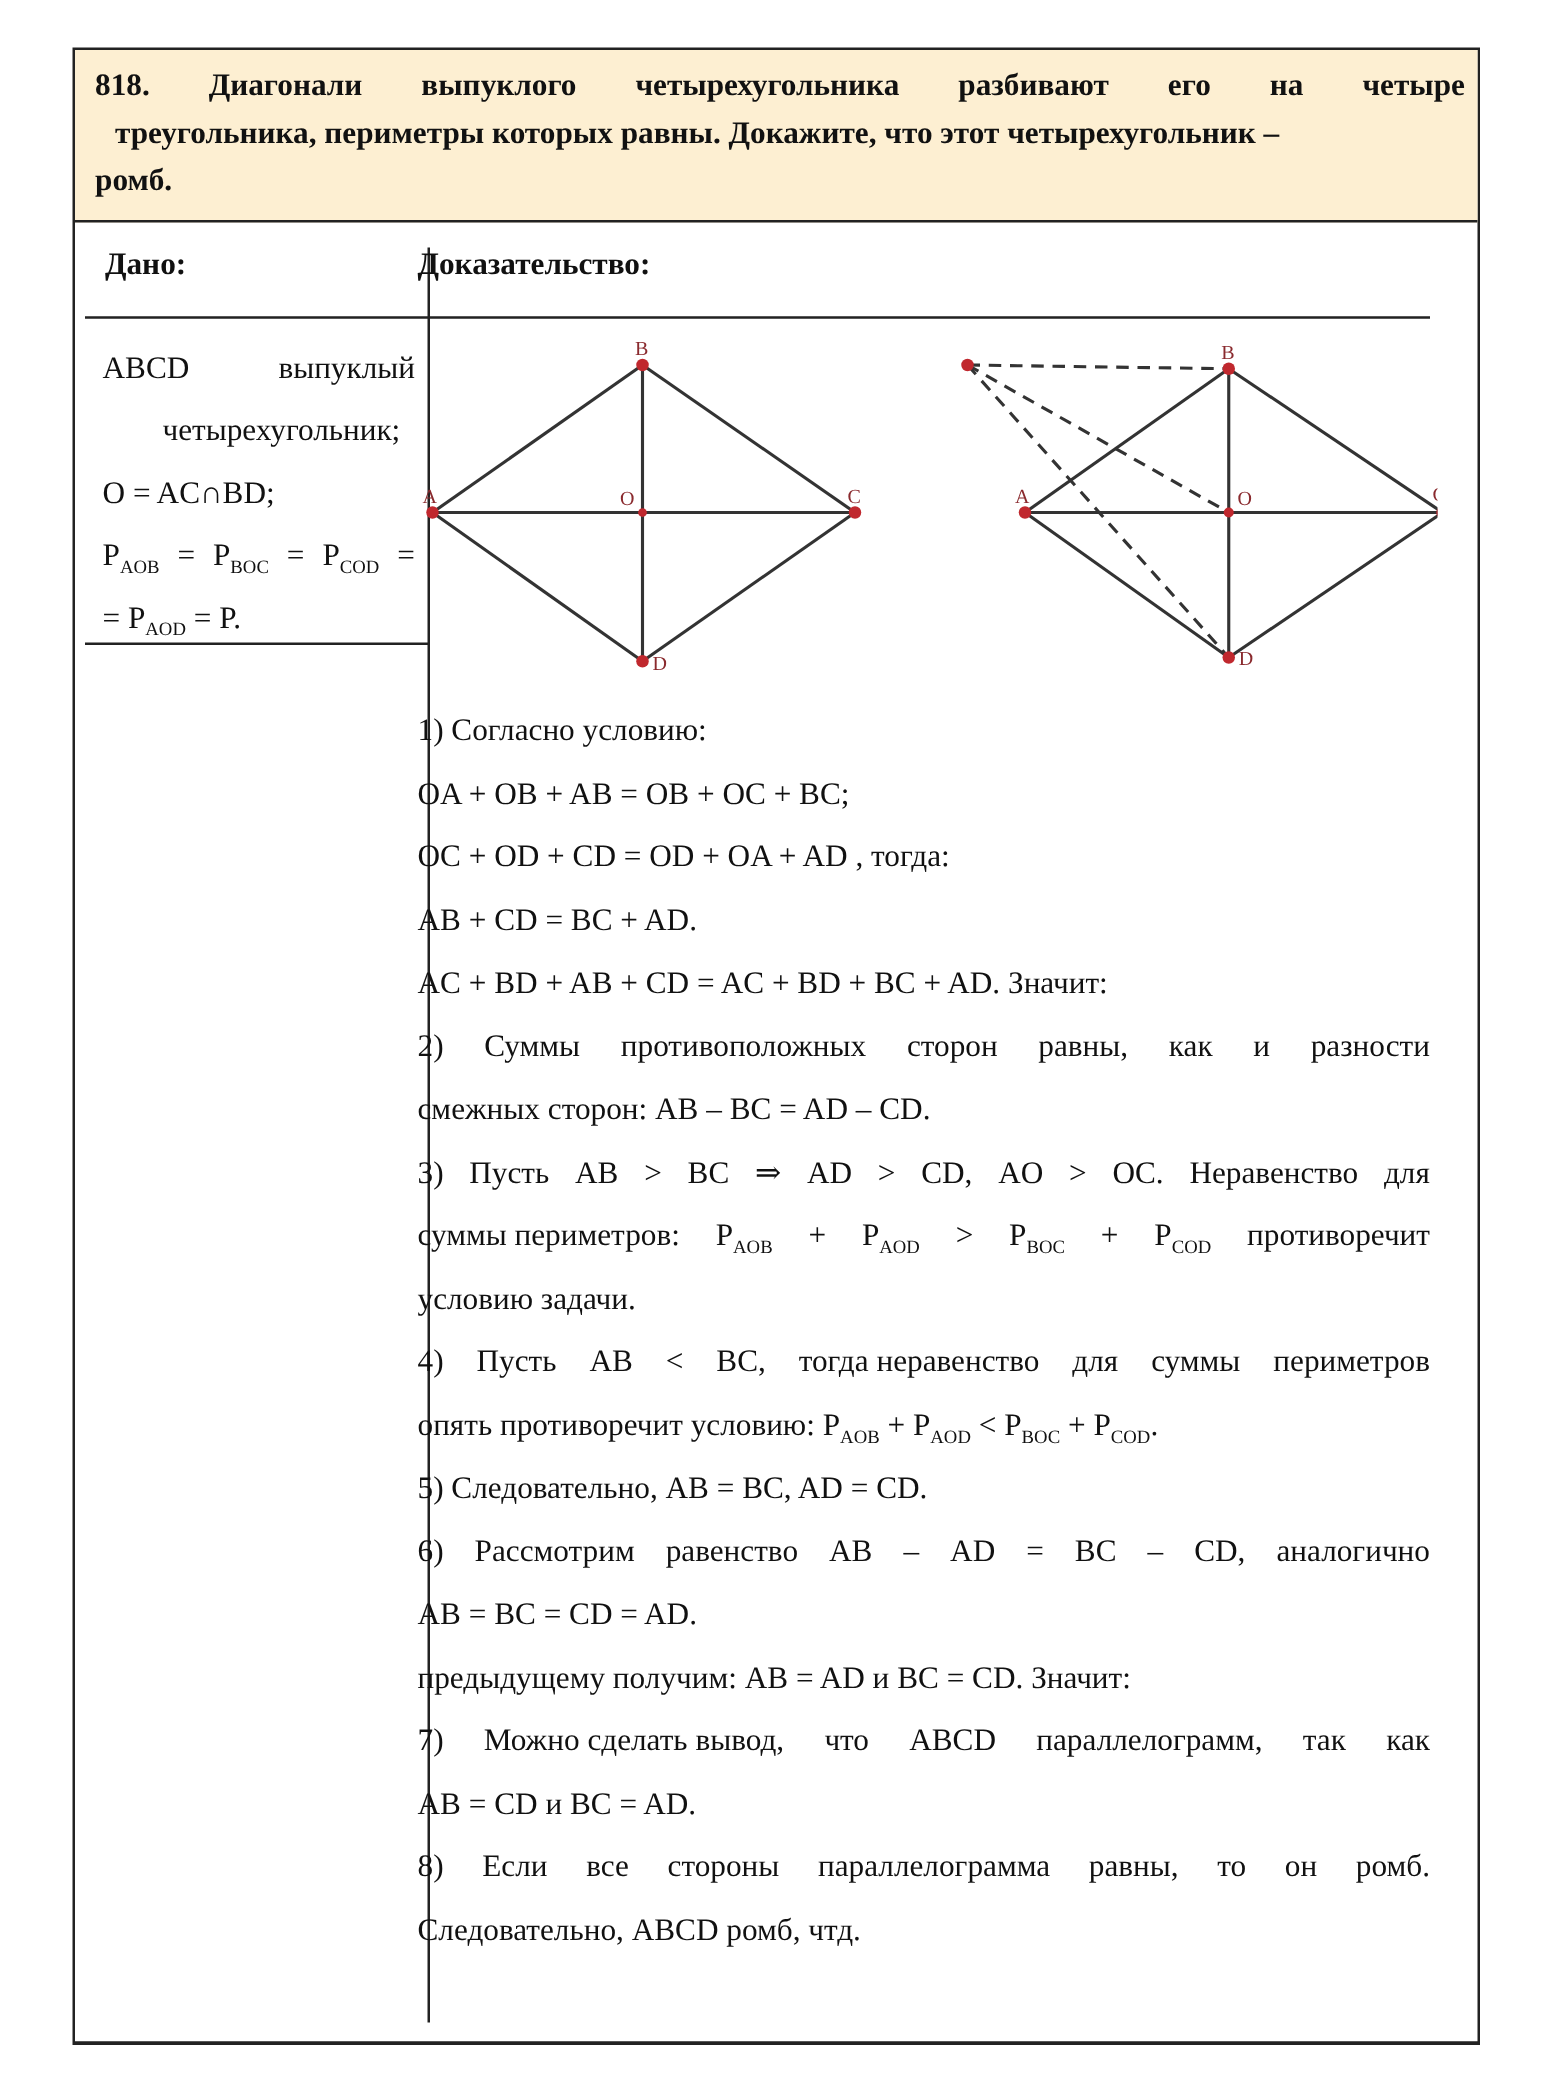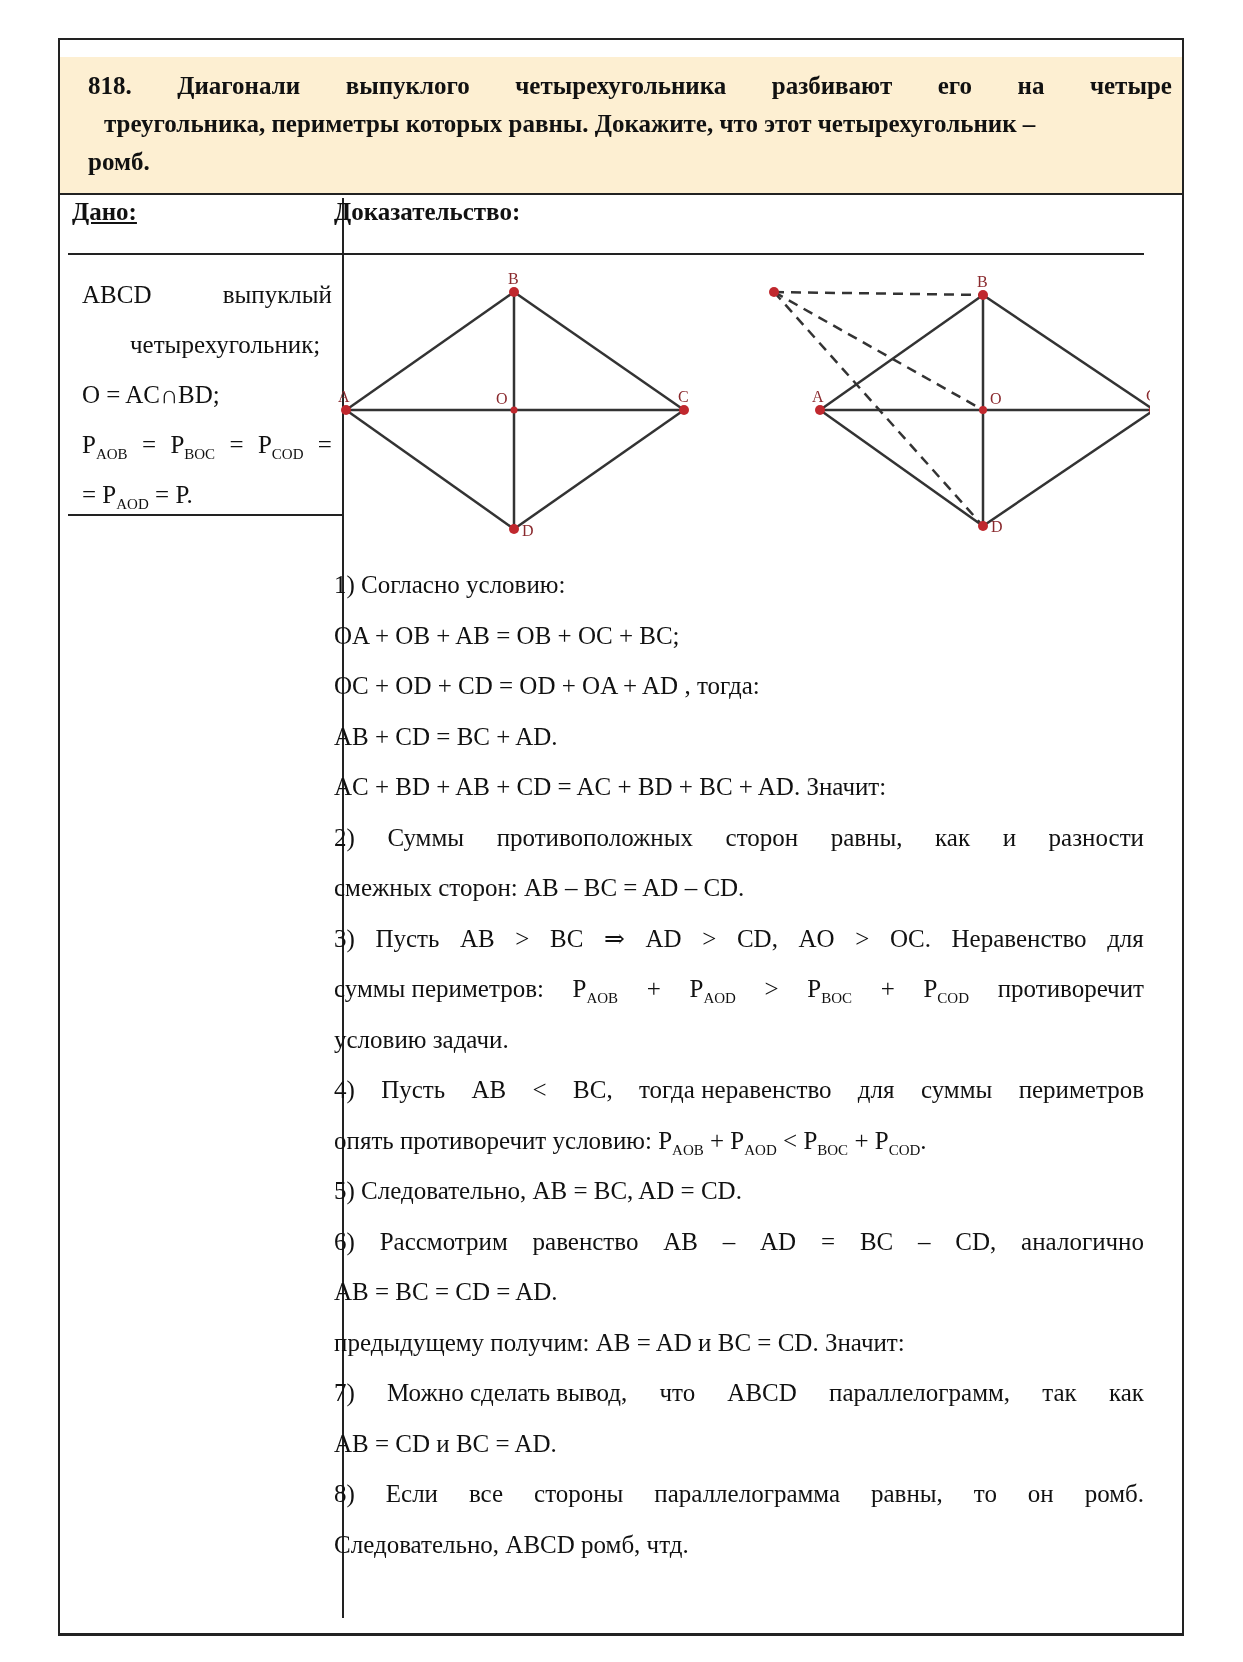--- a/index.html
+++ b/index.html
@@ -1,22 +1,22 @@
 <!DOCTYPE html>
 <html><head>
 <meta charset="utf-8">
 <style>
   html, body { margin: 0; padding: 0; background: #ffffff; }
   body { width: 1243px; height: 1662px; position: relative; overflow: hidden;
          font-family: "Liberation Serif", "DejaVu Serif", serif; color: #111; }
   .frame { position: absolute; left: 58px; top: 38px; width: 1126px; height: 1598px;
            border: 2px solid #222; box-sizing: border-box; border-bottom-width: 3px; }
-  .problem { position: absolute; left: 0; top: 17px; right: 0; height: 138px;
+  .problem { position: absolute; left: 0; top: 0; right: 0; height: 138px;
              background: #fdefd2; border-bottom: 2px solid #222; box-sizing: border-box;
-             padding: 10px 10px 0 28px; font-weight: bold; font-size: 25px; line-height: 38px;
+             padding: 10px 10px 0 16px; font-weight: bold; font-size: 25px; line-height: 38px;
              text-align: justify; text-align-last: left; }
   .vline { position: absolute; left: 282px; top: 158px; width: 2px; height: 1420px; background: #222; }
   .hline { position: absolute; height: 2px; background: #222; }
   .head { position: absolute; font-weight: bold; font-size: 25px; }
   .given { position: absolute; left: 22px; top: 230px; width: 250px; font-size: 25px; line-height: 50px; }
   .given .just { display: flex; justify-content: space-between; }
   sub { font-size: 15px; vertical-align: -6px; line-height: 0; }
   .tofind { position: absolute; left: 22px; top: 518px; font-size: 25px; line-height: 50px; }
   .diagram { position: absolute; }
   .proof { position: absolute; left: 294px; top: 572px; width: 810px; font-size: 25px; line-height: 50.5px; }
@@ -43,21 +43,21 @@
       <span>четыре</span>
     </div>
     <div style="white-space:nowrap;margin-left:16px;">треугольника, периметры которых равны. Докажите, что этот четырехугольник –</div>
     <div>ромб.</div>
   </div>
 
   <div class="vline"></div>
   <div class="hline" style="left:8px; top:213px; width:1076px;"></div>
   <div class="hline" style="left:8px; top:474px; width:276px;"></div>
 
-  <div class="head" style="left:12px; top:158px;text-decoration:underline;">Дано:</div>
+  <div class="head" style="left:24px; top:158px;">Дано:</div>
   <div class="head" style="left:274px; top:158px;">Доказательство:</div>
 
   <div class="given">
     <div class="just">
       <span>ABCD</span>
       <span>выпуклый</span>
     </div>
     <div style="font-weight:normal;margin-left:48px;">четырехугольник;</div>
     <div>O = AC∩BD;</div>
     <div style="display:flex; justify-content:space-between;">

